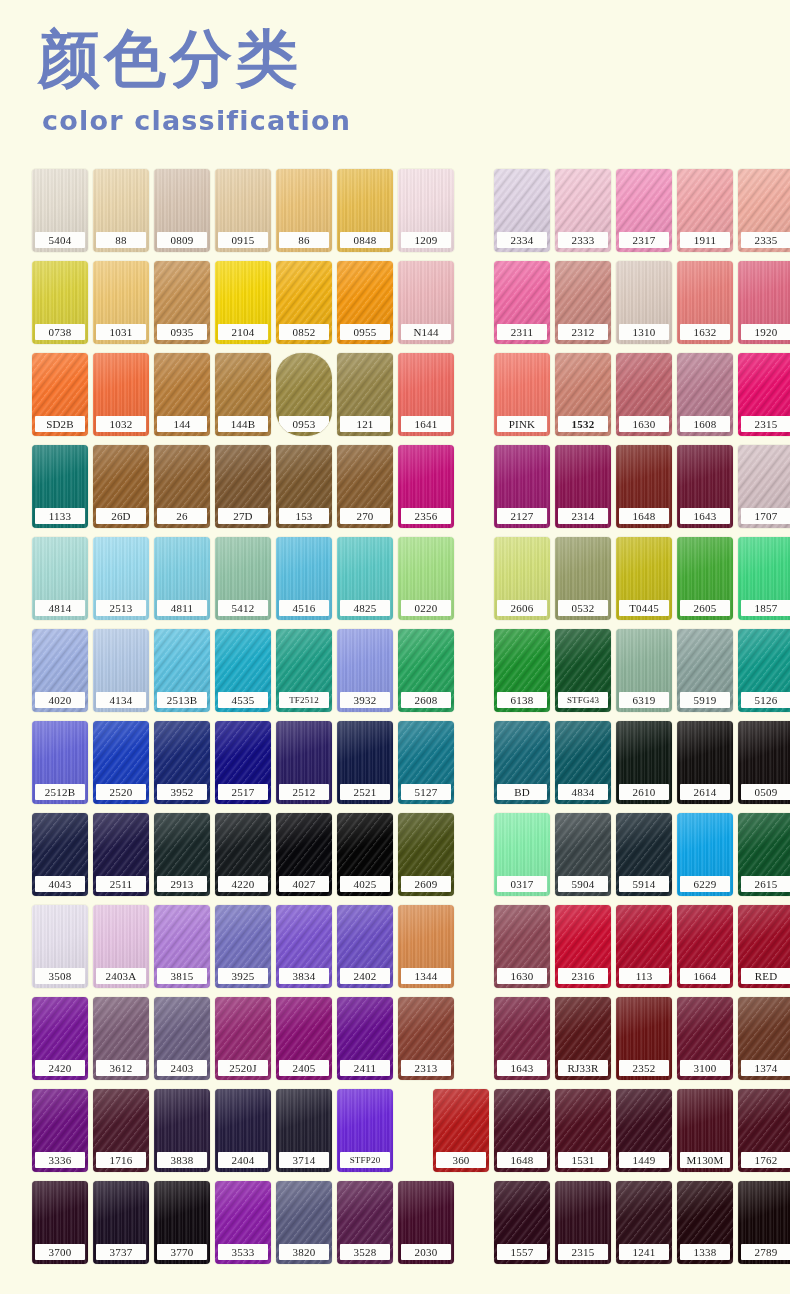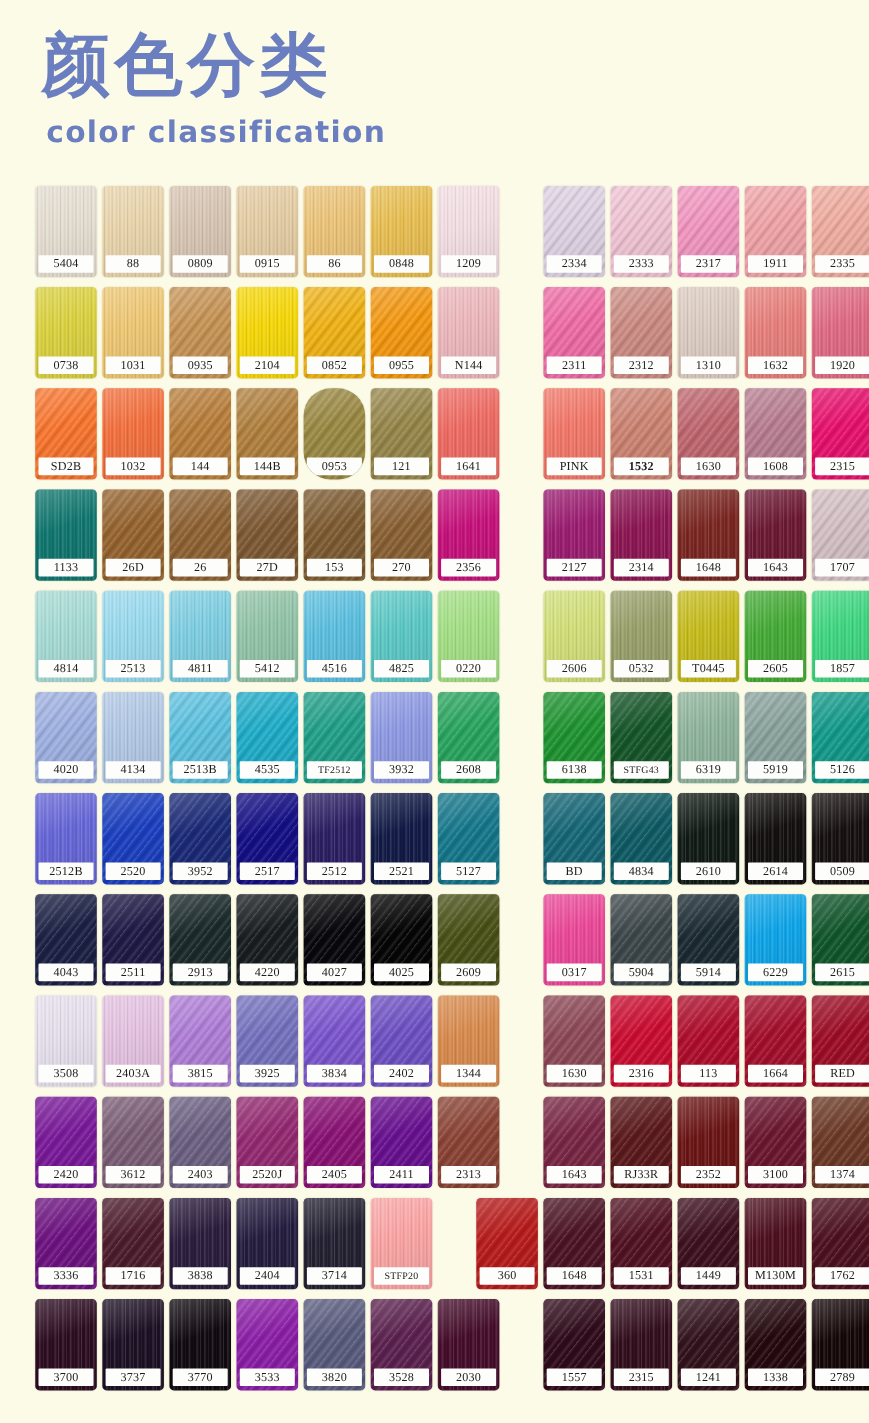--- a/index.html
+++ b/index.html
@@ -571,21 +571,21 @@
     <div class="swatch tex-d" style="background: rgb(5, 5, 5);">
       <div class="fiber"></div>
       <div class="sheen"></div>
       <div class="code">4025</div>
     </div>
     <div class="swatch tex-d" style="background: rgb(74, 81, 23);">
       <div class="fiber"></div>
       <div class="sheen"></div>
       <div class="code">2609</div>
     </div>
-    <div class="swatch tex-v" style="background: #ec4899;">
+    <div class="swatch tex-v" style="background: #86efac;">
       <div class="fiber"></div>
       <div class="sheen"></div>
       <div class="code">0317</div>
     </div>
     <div class="swatch tex-d" style="background: rgb(61, 71, 74);">
       <div class="fiber"></div>
       <div class="sheen"></div>
       <div class="code">5904</div>
     </div>
     <div class="swatch tex-d" style="background: rgb(27, 42, 51);">
@@ -741,21 +741,21 @@
     <div class="swatch tex-v" style="background: rgb(36, 28, 62);">
       <div class="fiber"></div>
       <div class="sheen"></div>
       <div class="code">2404</div>
     </div>
     <div class="swatch tex-v" style="background: rgb(35, 32, 49);">
       <div class="fiber"></div>
       <div class="sheen"></div>
       <div class="code">3714</div>
     </div>
-    <div class="swatch tex-v" style="background: #fca5a5;">
+    <div class="swatch tex-v" style="background: #6d28d9;">
       <div class="fiber"></div>
       <div class="sheen"></div>
       <div class="code tiny">STFP20</div>
     </div>
     <div class="swatch tex-d" style="background: #b91c1c; margin-left: 35px;">
       <div class="fiber"></div>
       <div class="sheen"></div>
       <div class="code">360</div>
     </div>
     <div class="swatch tex-d" style="background: rgb(77, 20, 38);">

